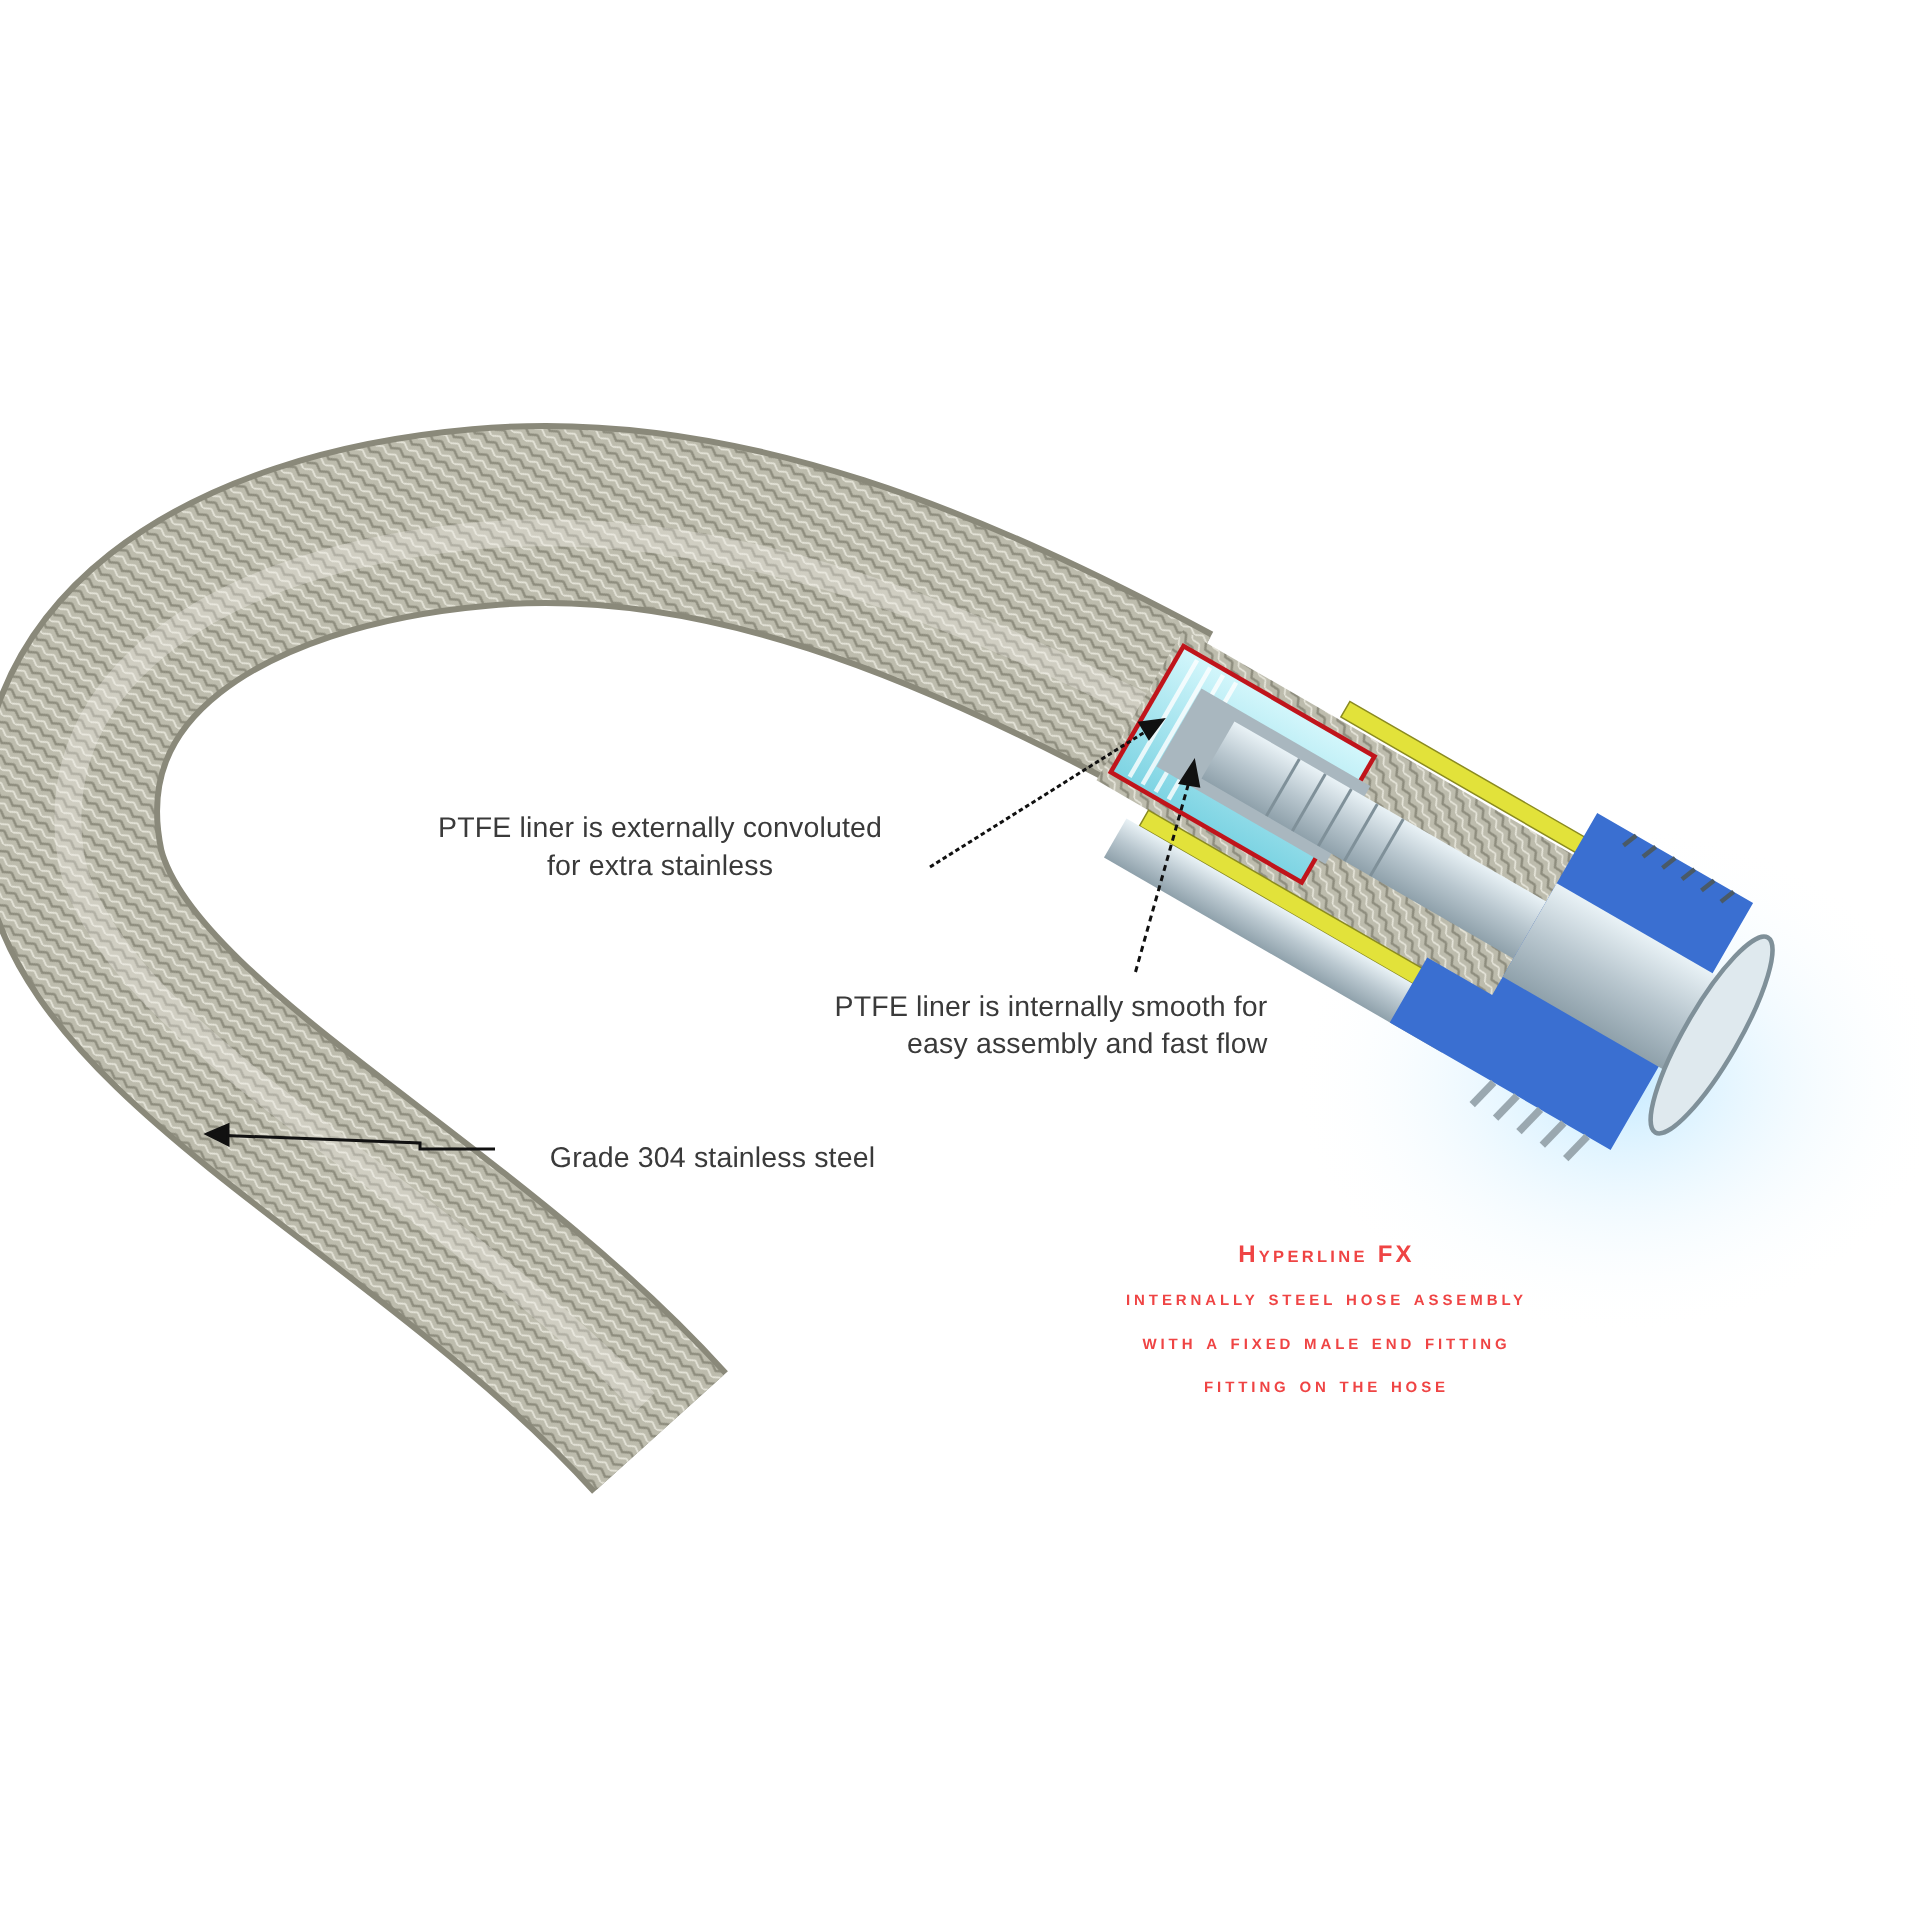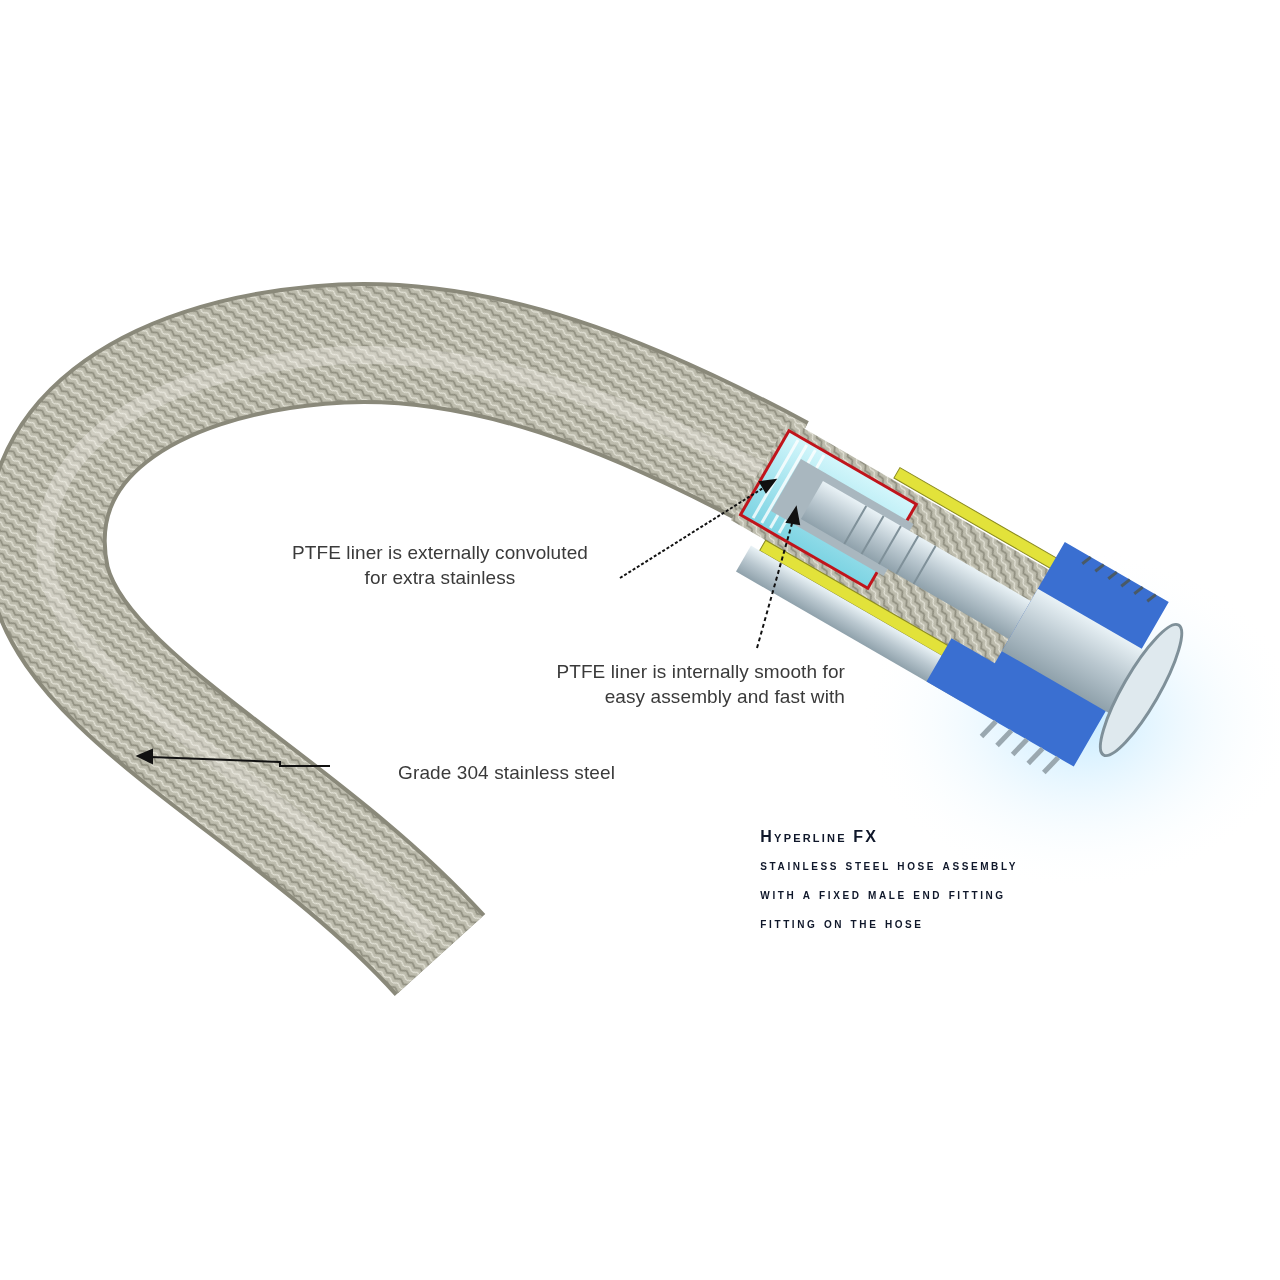--- a/index.html
+++ b/index.html
@@ -1,20 +1,20 @@
 <!DOCTYPE html>
 <html><head>
 <meta charset="utf-8">
 <style>
   html, body { margin:0; padding:0; background:#ffffff; }
   body { width:1280px; height:1280px; position:relative; overflow:hidden; font-family:"Liberation Sans", sans-serif; }
   #stage { position:absolute; left:0; top:0; width:1280px; height:1280px;text-decoration:underline; }
   .label { position:absolute; color:#3a3a3a; font-size:19px; line-height:25px; text-align:center; letter-spacing:0.1px; }
   .label span { display:block; }
-  .caption { position:absolute; right:262px; top:822px; text-align:left; color:#0f172a; font-weight:bold; font-size:14px; line-height:29px; letter-spacing:2.6px; font-variant:small-caps; }
+  .caption { position:absolute; right:262px; top:822px; text-align:center; color:#ef4444; font-weight:bold; font-size:14px; line-height:29px; letter-spacing:2.6px; font-variant:small-caps; }
   .caption .title { font-size:16px; letter-spacing:2.2px; }
   .caption span { display:block; }
 </style>
 </head>
 <body>
 
 <div id="stage">
   <svg width="1280" height="1280" viewBox="0 0 1280 1280">
     <defs>
       <pattern id="braid" width="10" height="10" patternUnits="userSpaceOnUse" patternTransform="rotate(35)">
@@ -100,26 +100,26 @@
     </g>
   </svg>
 
   <div class="label" style="left:250px; top:540px; width:380px;">
     <span>PTFE liner is externally convoluted</span>
     <span>for extra stainless</span>
   </div>
 
   <div class="label" style="left:475px; top:659px; width:370px;text-align:right;">
     <span>PTFE liner is internally smooth for</span>
-    <span>easy assembly and fast with</span>
+    <span>easy assembly and fast flow</span>
   </div>
 
-  <div class="label" style="left:335px; top:760px; width:280px;text-align:right;">
+  <div class="label" style="left:335px; top:760px; width:280px;">
     <span>Grade 304 stainless steel</span>
   </div>
 
   <div class="caption">
     <span class="title">Hyperline FX</span>
-    <span>stainless steel hose assembly</span>
+    <span>internally steel hose assembly</span>
     <span>with a fixed male end fitting</span>
     <span>fitting on the hose</span>
   </div>
 </div>
 
 </body></html>

